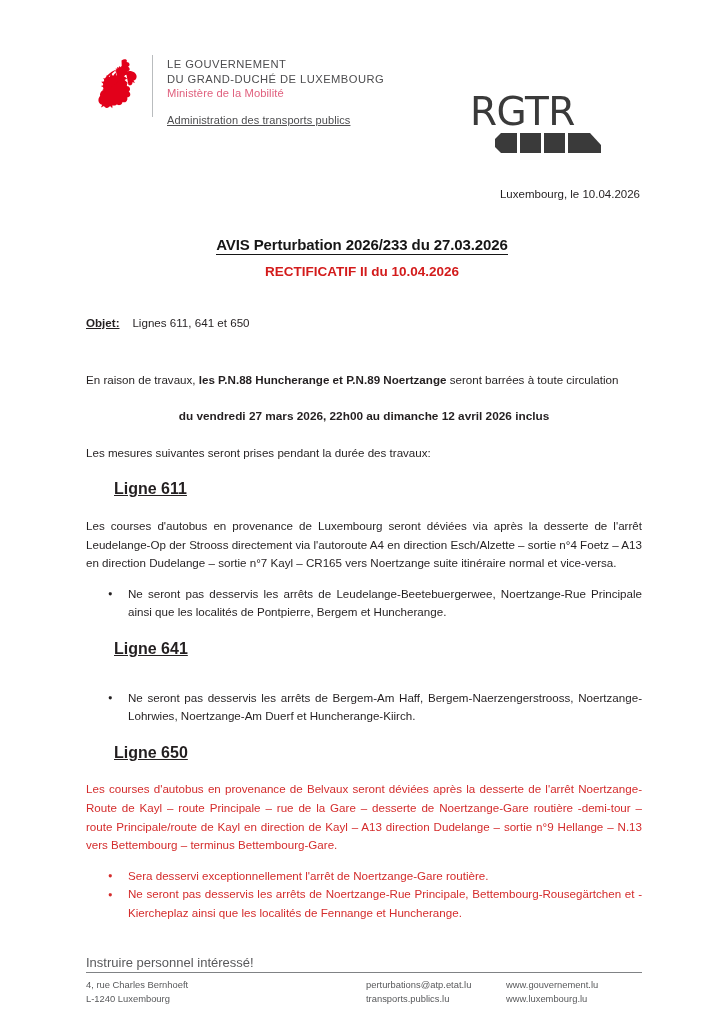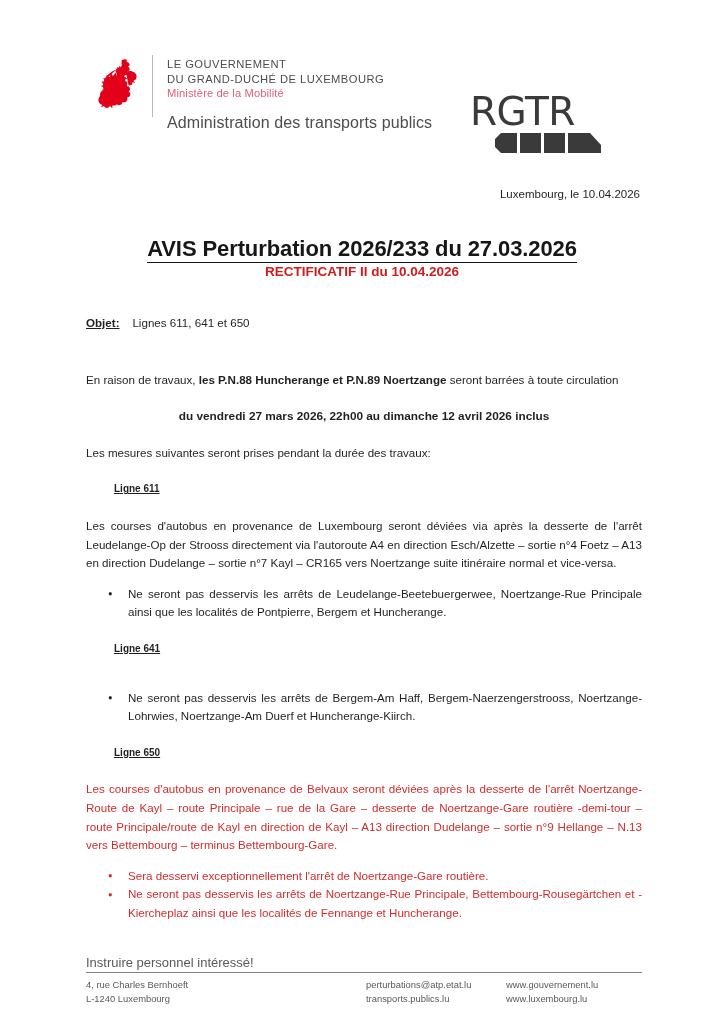--- a/index.html
+++ b/index.html
@@ -58,24 +58,25 @@
   }
   .gov-min1, .gov-min2 {
     font-size: 11.2px;
     color: #e0607e;
     line-height: 14.5px;
     white-space: nowrap;
     letter-spacing: 0.1px;
   }
   .gov-admin {
     margin-top: 13px;
-    font-size: 16px;
+    font-size: 11px;
     color: #4d4d4f;
     letter-spacing: 0.1px;
     white-space: nowrap;
+    text-decoration: underline;
   }
 
   
   .rgtr {
     position: absolute;
     left: 470px;
     top: 92px;
     width: 140px;
     height: 62px;
   }
@@ -99,21 +100,21 @@
     white-space: nowrap;
   }
 
   
   .title-main {
     position: absolute;
     left: 0;
     top: 236px;
     width: 724px;
     text-align: center;
-    font-size: 22px;
+    font-size: 15px;
     font-weight: bold;
     color: #161616;
     letter-spacing: -0.1px;
   }
   .title-main span {
     border-bottom: 1.6px solid #161616;
     padding-bottom: 1px;
   }
   .title-sub {
     position: absolute;
@@ -147,21 +148,21 @@
     text-decoration: underline;
   }
   .center-bold {
     text-align: center;
     font-weight: bold;
     font-size: 11.8px;
   }
   .ligne-head {
     font-weight: bold;
     text-decoration: underline;
-    font-size: 10px;
+    font-size: 16px;
     padding-left: 28px;
   }
   .bold { font-weight: bold; }
   .red { color: #d42c2c; }
 
   ul.bullets {
     margin: 0;
     padding: 0;
     list-style: none;
   }

